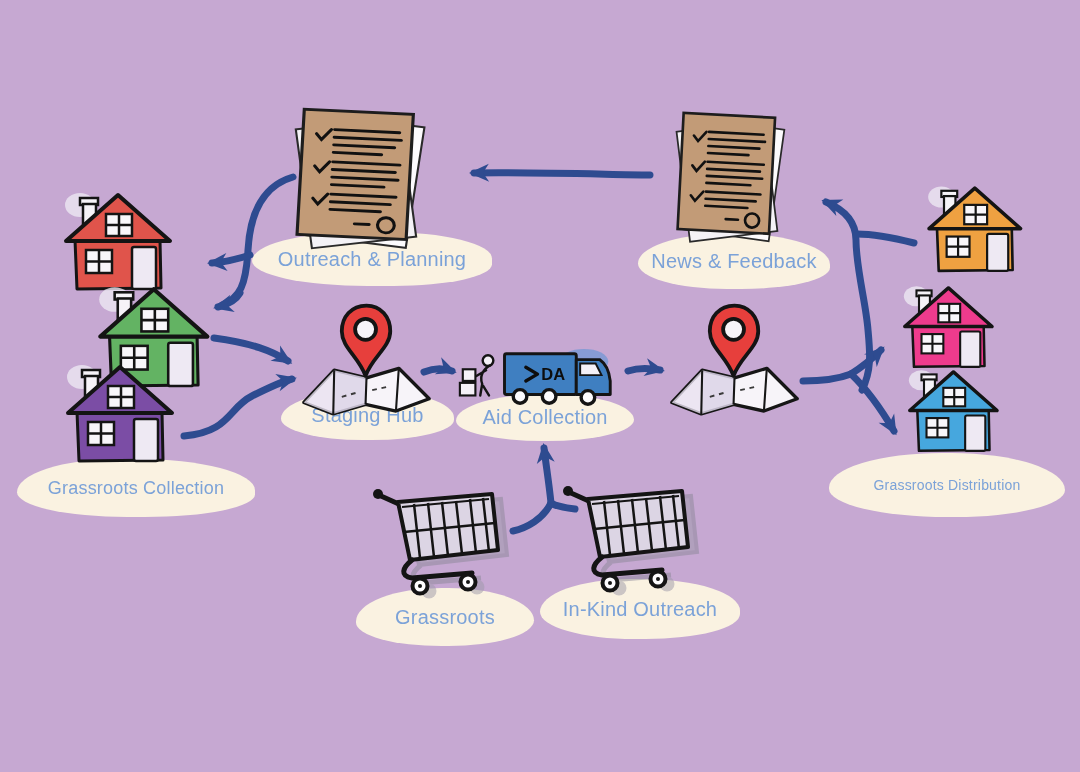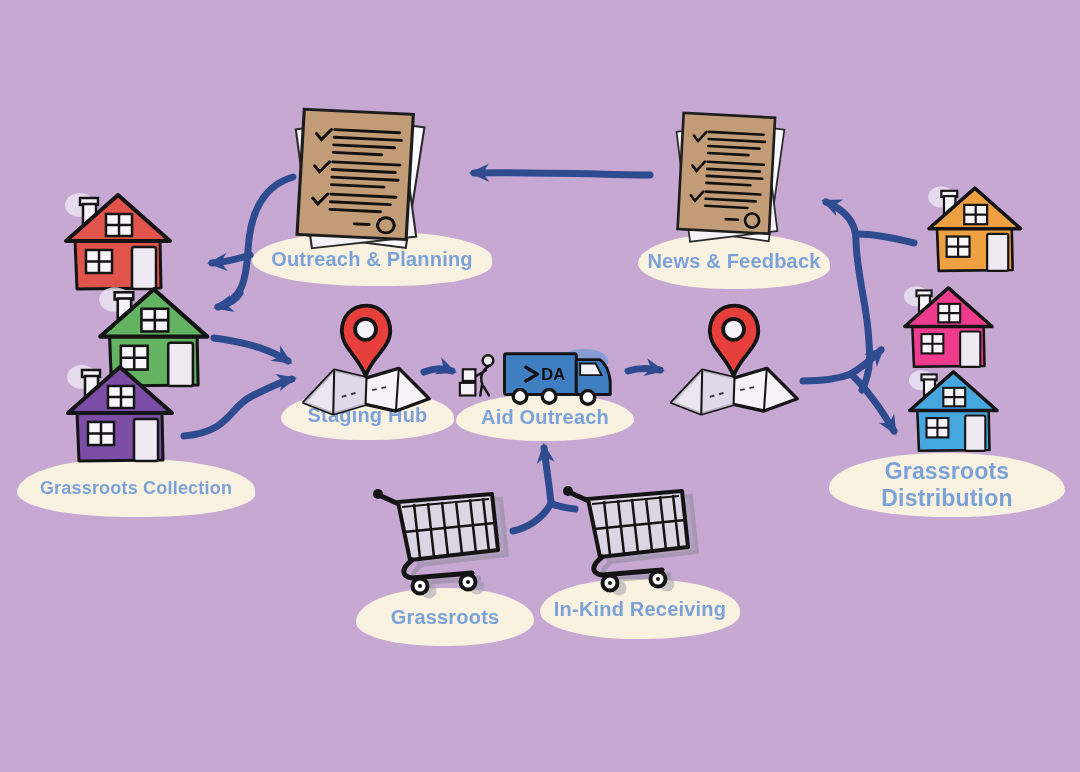--- a/index.html
+++ b/index.html
@@ -1,36 +1,36 @@
 <!DOCTYPE html>
 <html><head>
 <meta charset="utf-8">
 <style>
   html,body{margin:0;padding:0}
   body{width:1080px;height:772px;overflow:hidden;background:#c6a8d2}
   .canvas{position:relative;width:1080px;height:772px;background:#c6a8d2;
           font-family:"Liberation Sans",sans-serif}
   svg.art{position:absolute;left:0;top:0;z-index:2;pointer-events:none}
   .bubble{position:absolute;z-index:1;background:#faf2e1;display:flex;align-items:center;
-          justify-content:center;color:#7ba2d8;font-weight:700;font-size:20px;
-          text-align:center;letter-spacing:.2px}
+          justify-content:center;color:#7ba2d8;font-weight:400;font-size:20px;
+          letter-spacing:.2px}
   .bubble span{display:block}
   .b-collection  {left:17px;  top:459px;width:238px;height:58px;font-size:18px;
                   border-radius:46% 54% 50% 50%/62% 58% 42% 46%}
   .b-outreach    {left:252px;top:232px;width:240px;height:54px;
                   border-radius:50% 50% 46% 54%/60% 55% 45% 52%}
   .b-news        {left:638px;top:234px;width:192px;height:55px;
                   border-radius:48% 52% 50% 50%/58% 60% 42% 50%}
   .b-staging     {left:281px;top:391px;width:173px;height:49px;
                   border-radius:50% 50% 50% 50%/60% 58% 44% 46%}
   .b-aid         {left:456px;top:394px;width:178px;height:47px;
                   border-radius:52% 48% 50% 50%/58% 56% 46% 44%}
   .b-receiving   {left:647px;top:393px;width:172px;height:50px;
                   border-radius:48% 52% 52% 48%/60% 54% 44% 48%}
-  .b-distribution{left:829px;top:453px;width:236px;height:64px;font-size:23px;
+  .b-distribution{left:829px;top:453px;width:236px;height:64px;font-size:14px;
                   border-radius:50% 50% 48% 52%/56% 60% 44% 46%}
   .b-procurement {left:356px;top:588px;width:178px;height:58px;
                   border-radius:50% 50% 50% 50%/60% 58% 46% 42%}
   .b-inkind      {left:540px;top:579px;width:200px;height:60px;
                   border-radius:48% 52% 50% 50%/58% 56% 44% 48%}
   
   .house-red   {color:#e0544b}
   .house-green {color:#63b363}
   .house-purple{color:#7b4da5}
   .house-orange{color:#efa141}
@@ -50,30 +50,30 @@
   <div class="bubble b-outreach">
     <span>Outreach &amp; Planning</span>
     </div>
   <div class="bubble b-news">
     <span>News &amp; Feedback</span>
     </div>
   <div class="bubble b-staging">
     <span>Staging Hub</span>
     </div>
   <div class="bubble b-aid">
-    <span>Aid Outreach</span>
+    <span>Aid Collection</span>
     </div>
   <div class="bubble b-distribution">
     <span>Grassroots Distribution</span>
     </div>
   <div class="bubble b-procurement">
     <span>Grassroots</span>
     </div>
   <div class="bubble b-inkind">
-    <span>In-Kind Receiving</span>
+    <span>In-Kind Outreach</span>
     </div>
 
   <svg class="art" width="1080" height="772" viewBox="0 0 1080 772">
     <defs>
       <marker id="ah" viewBox="0 0 24 22" refX="17" refY="11" markerWidth="24" markerHeight="22" orient="auto" markerUnits="userSpaceOnUse">
         <path d="M2 2 L22 11 L2 20 L8 11 Z" fill="#2e4b90"></path>
       </marker>
 
       <g id="house">
         <ellipse cx="22" cy="17" rx="15" ry="12" fill="#ece7f2" opacity="0.8"></ellipse>

